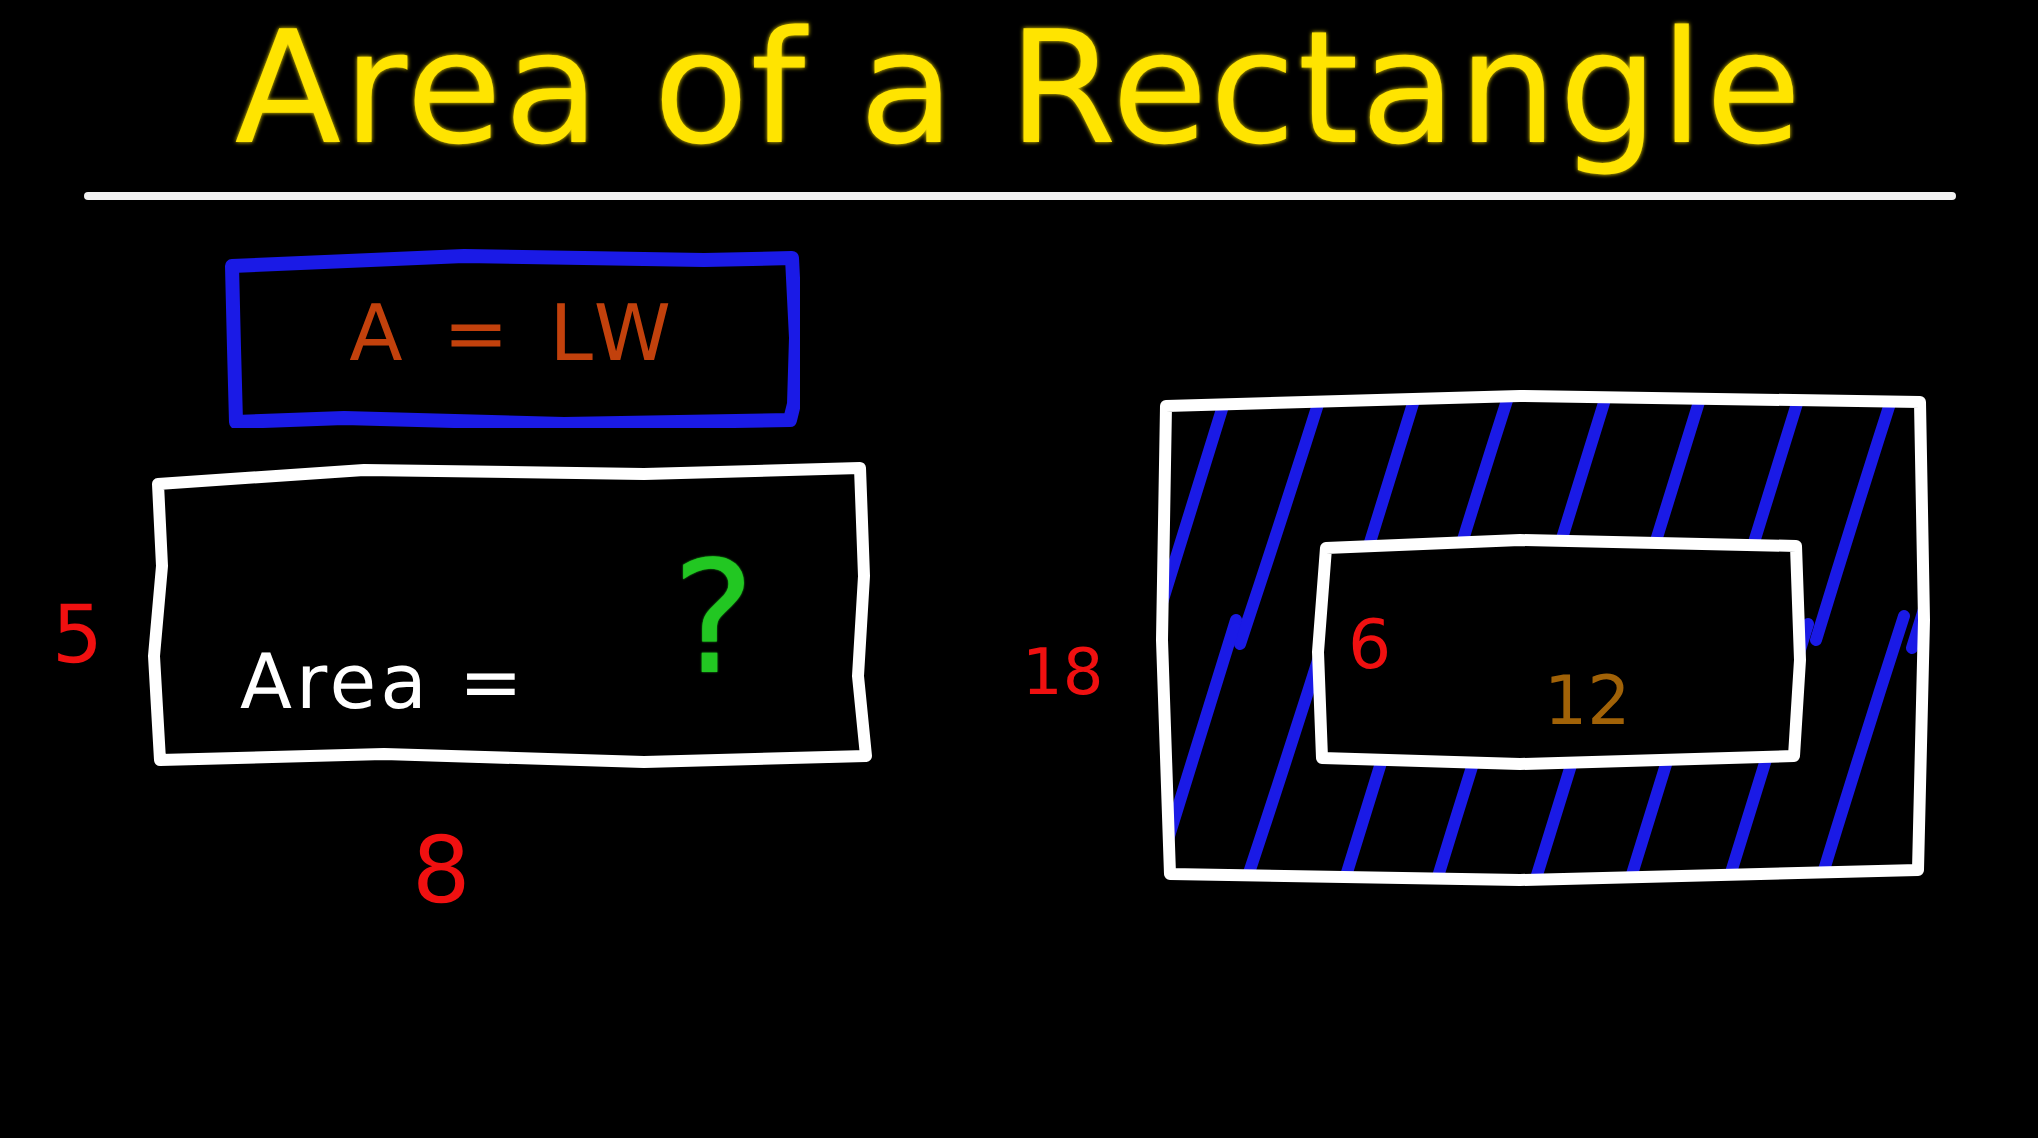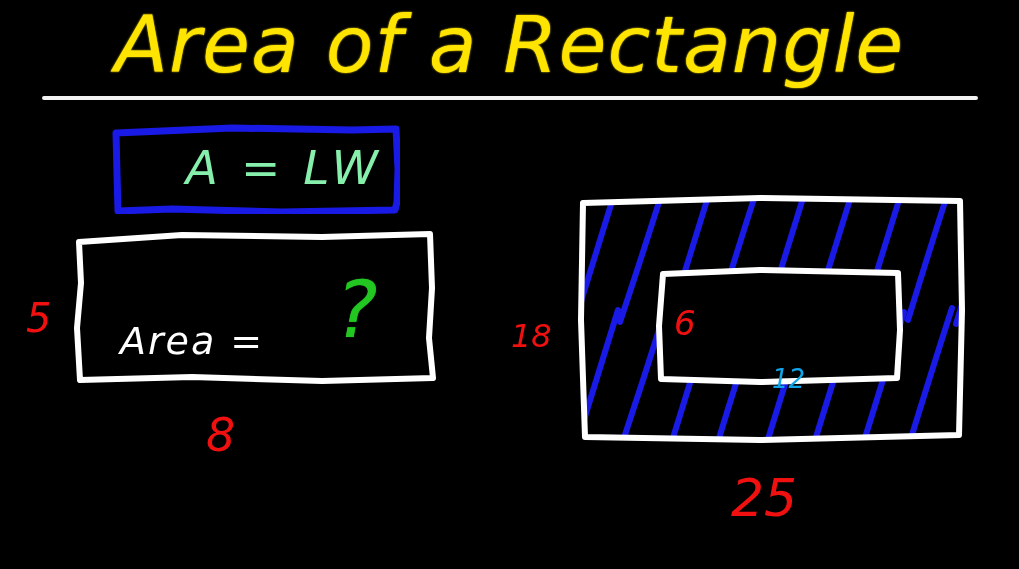--- a/index.html
+++ b/index.html
@@ -12,21 +12,20 @@
     height: 569px;
     overflow: hidden;
     font-family: "DejaVu Sans", sans-serif;
     position: relative;
   }
   #stage {
     position: relative;
     width: 877px;
     height: 569px;
     background: #000000;
-    font-style: italic;
   }
   .abs { position: absolute; }
 
   
   #title-text {
     left: 0;
     top: 2px;
     width: 1019px;
     text-align: center;
     color: #FFE400;
@@ -51,23 +50,23 @@
   #formula-box {
     left: 112px;
     top: 124px;
     width: 288px;
     height: 90px;
   }
   #formula-text {
     left: 132px;
     top: 137px;
     width: 250px;
-    text-align: right;
-    color: #86efac;
-    font-size: 47px;
+    text-align: center;
+    color: #c2410c;
+    font-size: 39px;
     font-family: "DejaVu Sans", sans-serif;
     letter-spacing: 4px;
     line-height: 62px;
     white-space: nowrap;
   }
 
   
   #left-rect-svg {
     left: 72px;
     top: 228px;
@@ -130,25 +129,24 @@
     left: 674px;
     top: 304px;
     color: #F01010;
     font-size: 34px;
     line-height: 38px;
     white-space: nowrap;
   }
   #inner-width-label {
     left: 772px;
     top: 330px;
-    color: #0ea5e9;
-    font-size: 26px;
+    color: #a16207;
+    font-size: 34px;
     line-height: 42px;
     white-space: nowrap;
-    margin-top: 28px;
   }
   #right-width-label {
     left: 731px;
     top: 470px;
     color: #F01010;
     font-size: 52px;
     line-height: 56px;
     white-space: nowrap;
   }
 </style>
@@ -221,15 +219,14 @@
 
     <path d="M103 84 L200 80 L338 83
              L340 140 L337 188
              L200 192 L101 189
              L99 136 Z" fill="none" stroke="#FFFFFF" stroke-width="6" stroke-linecap="round" stroke-linejoin="round"></path>
   </svg>
 
   <div class="abs" id="right-height-label">18</div>
   <div class="abs" id="inner-height-label">6</div>
   <div class="abs" id="inner-width-label">12</div>
-  <div class="abs" id="right-width-label">25</div>
 
 </div>
 
 </body></html>

